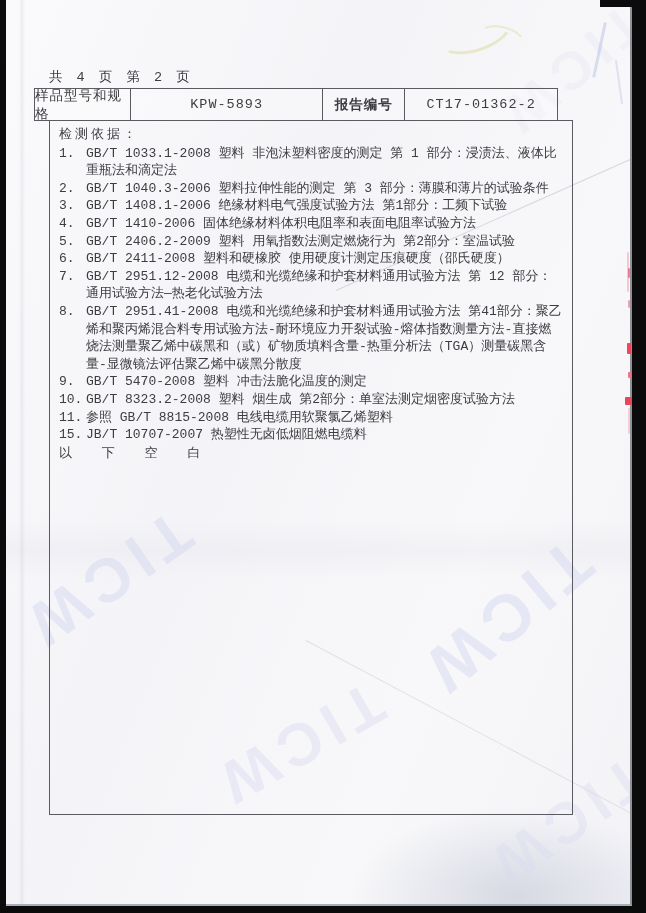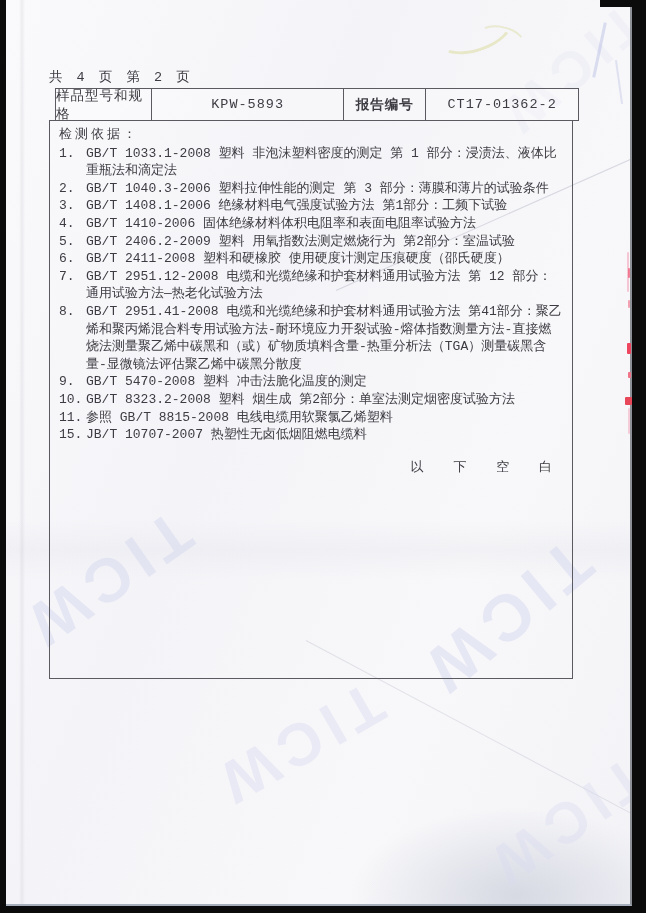--- a/index.html
+++ b/index.html
@@ -59,46 +59,46 @@
   .seal-f{left:625px;top:397px;width:7px;height:8px;background:#e8475a;}
   .seal-g{left:628px;top:408px;width:2px;height:26px;background:rgba(240,110,140,0.30);}
   
   .page-counter{
     position:absolute;left:43px;top:68px;width:524px;
     text-align:left;padding-right:22px;box-sizing:border-box;
     font-size:13.5px;color:#3c3c42;letter-spacing:3px;
   }
   
   .spec-table{
-    position:absolute;left:49px;top:88px;width:524px;height:33px;
+    position:absolute;left:28px;top:88px;width:524px;height:33px;
     display:flex;border:1px solid #5a5a60;box-sizing:border-box;
     background:rgba(255,255,255,0.25);
   }
   .cell{
     display:flex;align-items:center;justify-content:center;
     font-size:13.5px;color:#3c3c42;box-sizing:border-box;height:100%;
     border-right:1px solid #5a5a60;letter-spacing:1px;
   }
   .cell:last-child{border-right:none;}
   .c1{width:96px;}
   .c2{width:193px;}
   .c3{width:82px;font-weight:bold;}
   .c4{width:152px;}
   
   .standards-box{
-    position:absolute;left:43px;top:120px;width:524px;height:559px;
+    position:absolute;left:43px;top:120px;width:524px;height:695px;
     border:1px solid #5a5a60;box-sizing:border-box;
     padding:5px 9px 0 9px;
     color:#3c3c42;font-size:13px;line-height:17.6px;
   }
   .section-title{letter-spacing:3px;margin-bottom:1px;}
   .std-item{display:flex;}
   .std-no{width:27px;flex:none;}
   .std-text{flex:1;}
-  .end-note{text-align:right;letter-spacing:11px;margin-top:15px;}
+  .end-note{text-align:left;letter-spacing:11px;margin-top:1px;}
 </style>
 </head>
 <body>
 
 <div class="paper">
 
   <div class="crease-v"></div>
   <div class="crease-d1"></div>
   <div class="crease-d2"></div>
   <div class="shade-band"></div>

